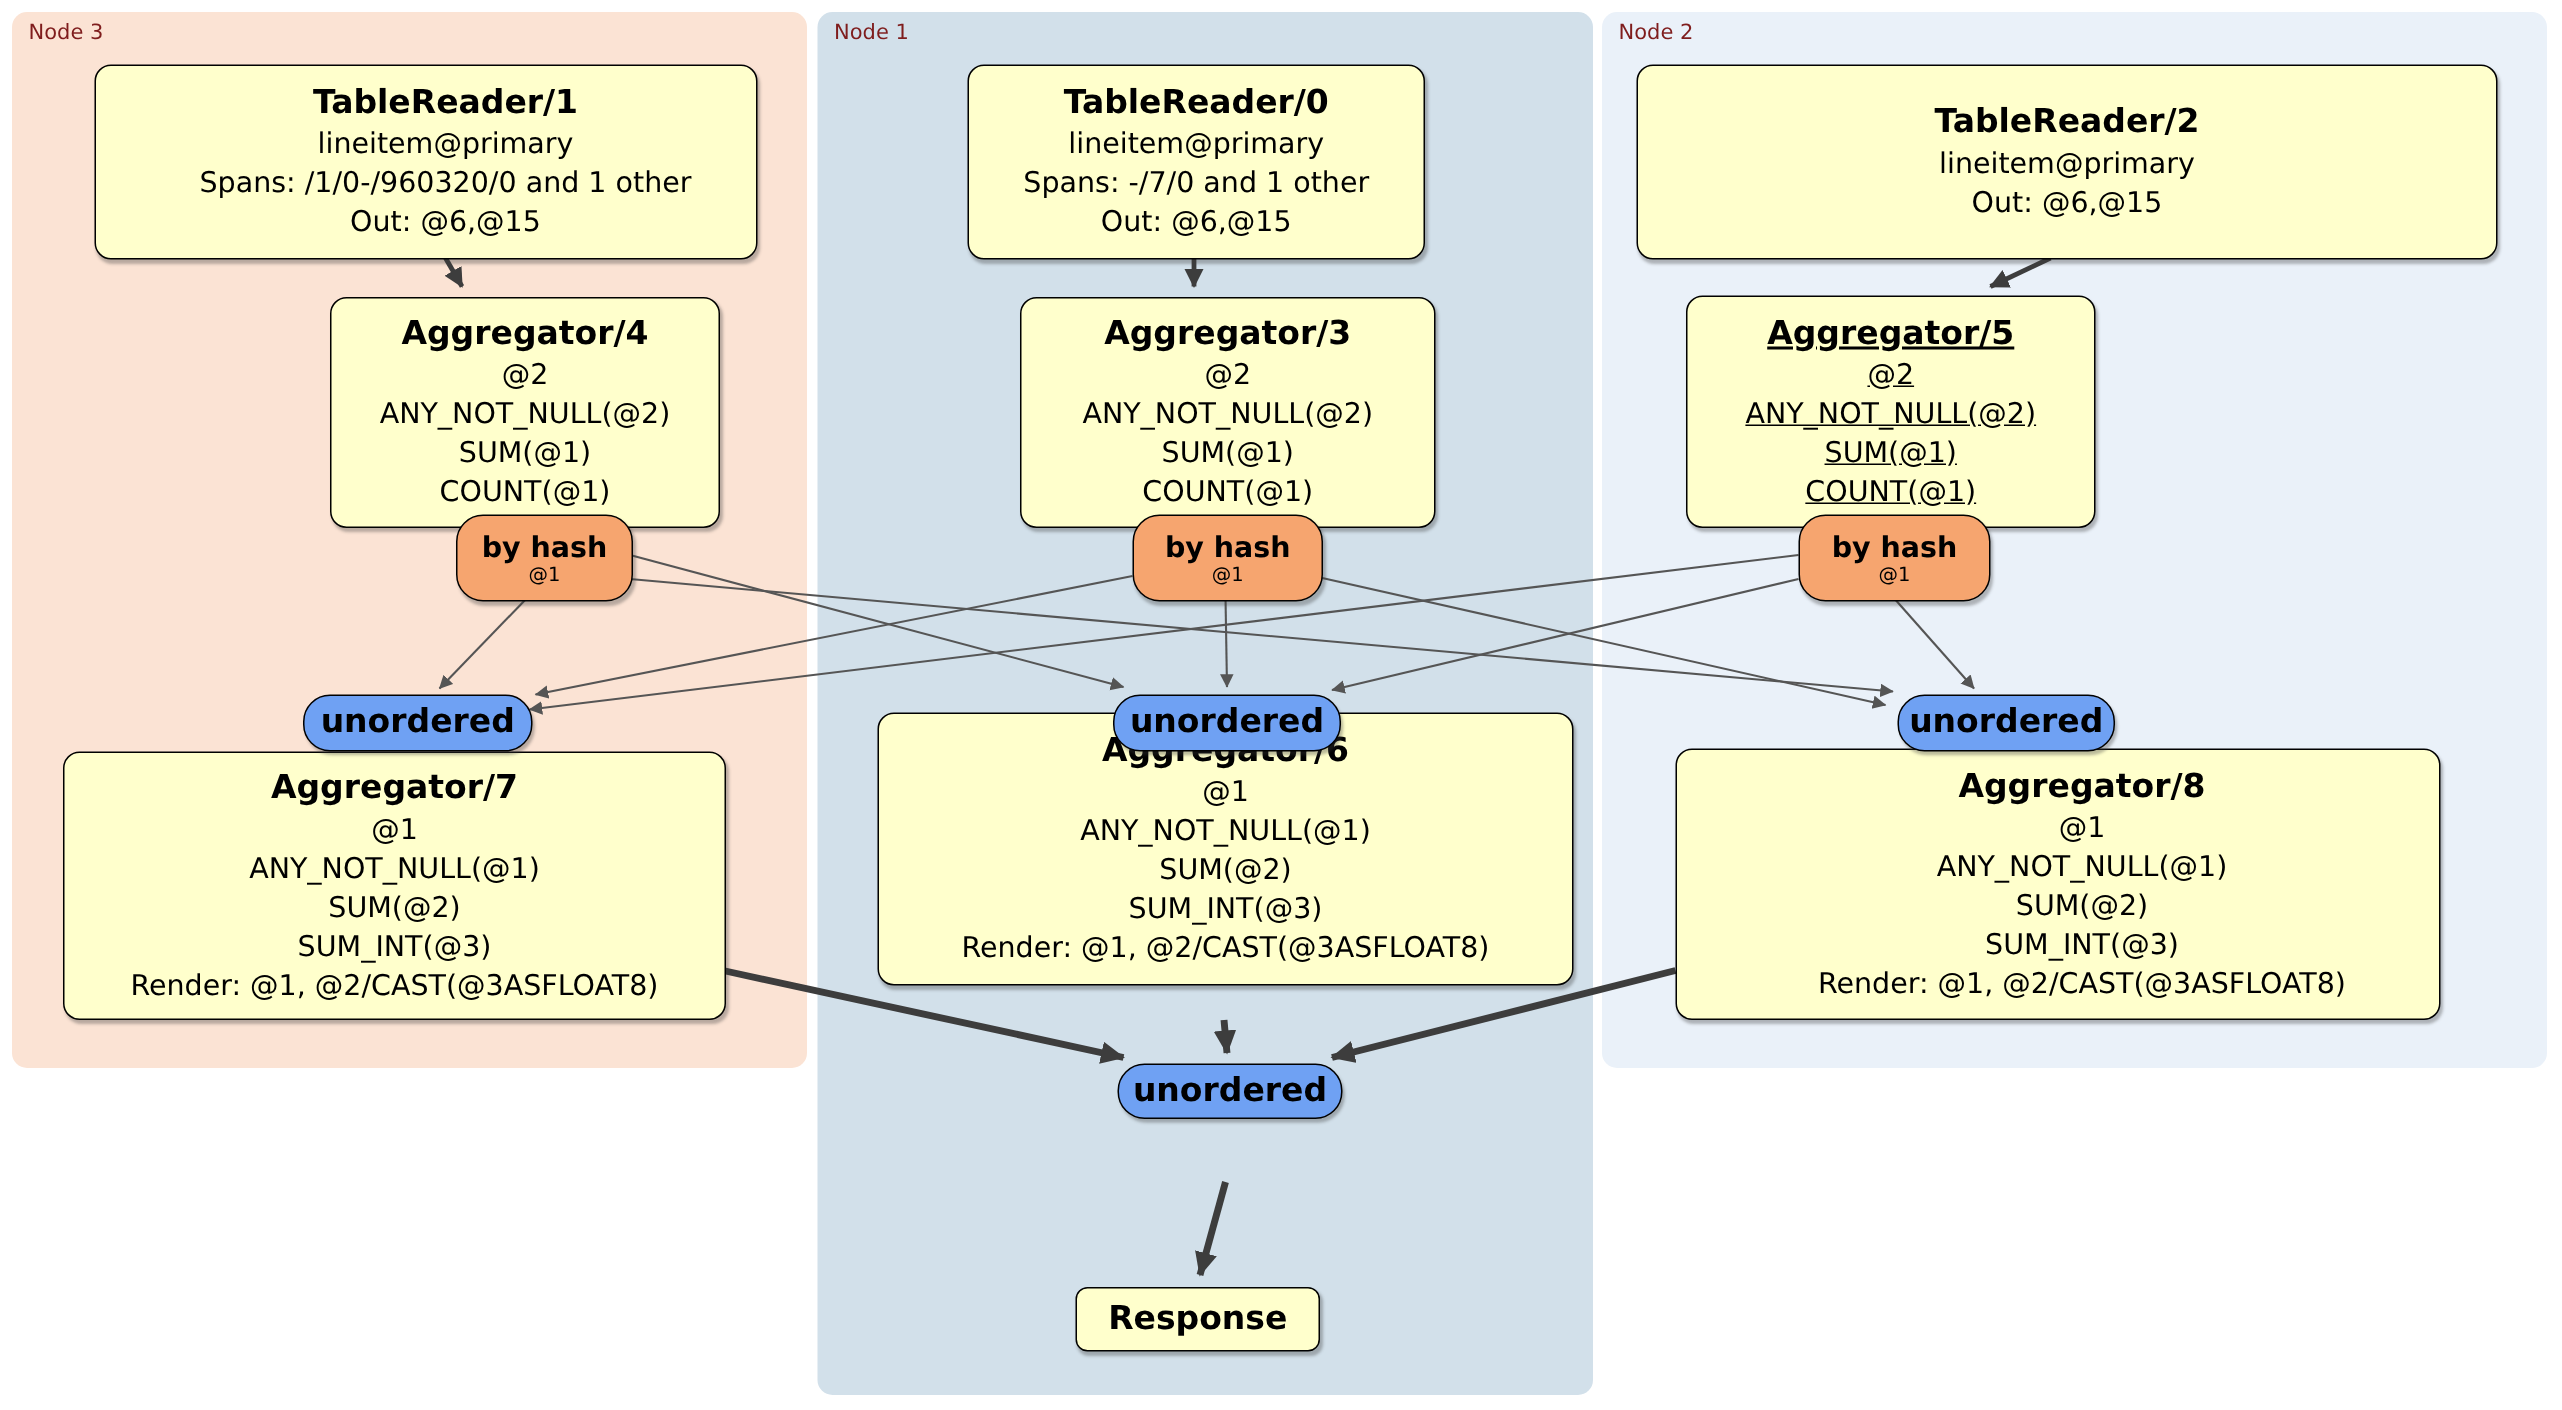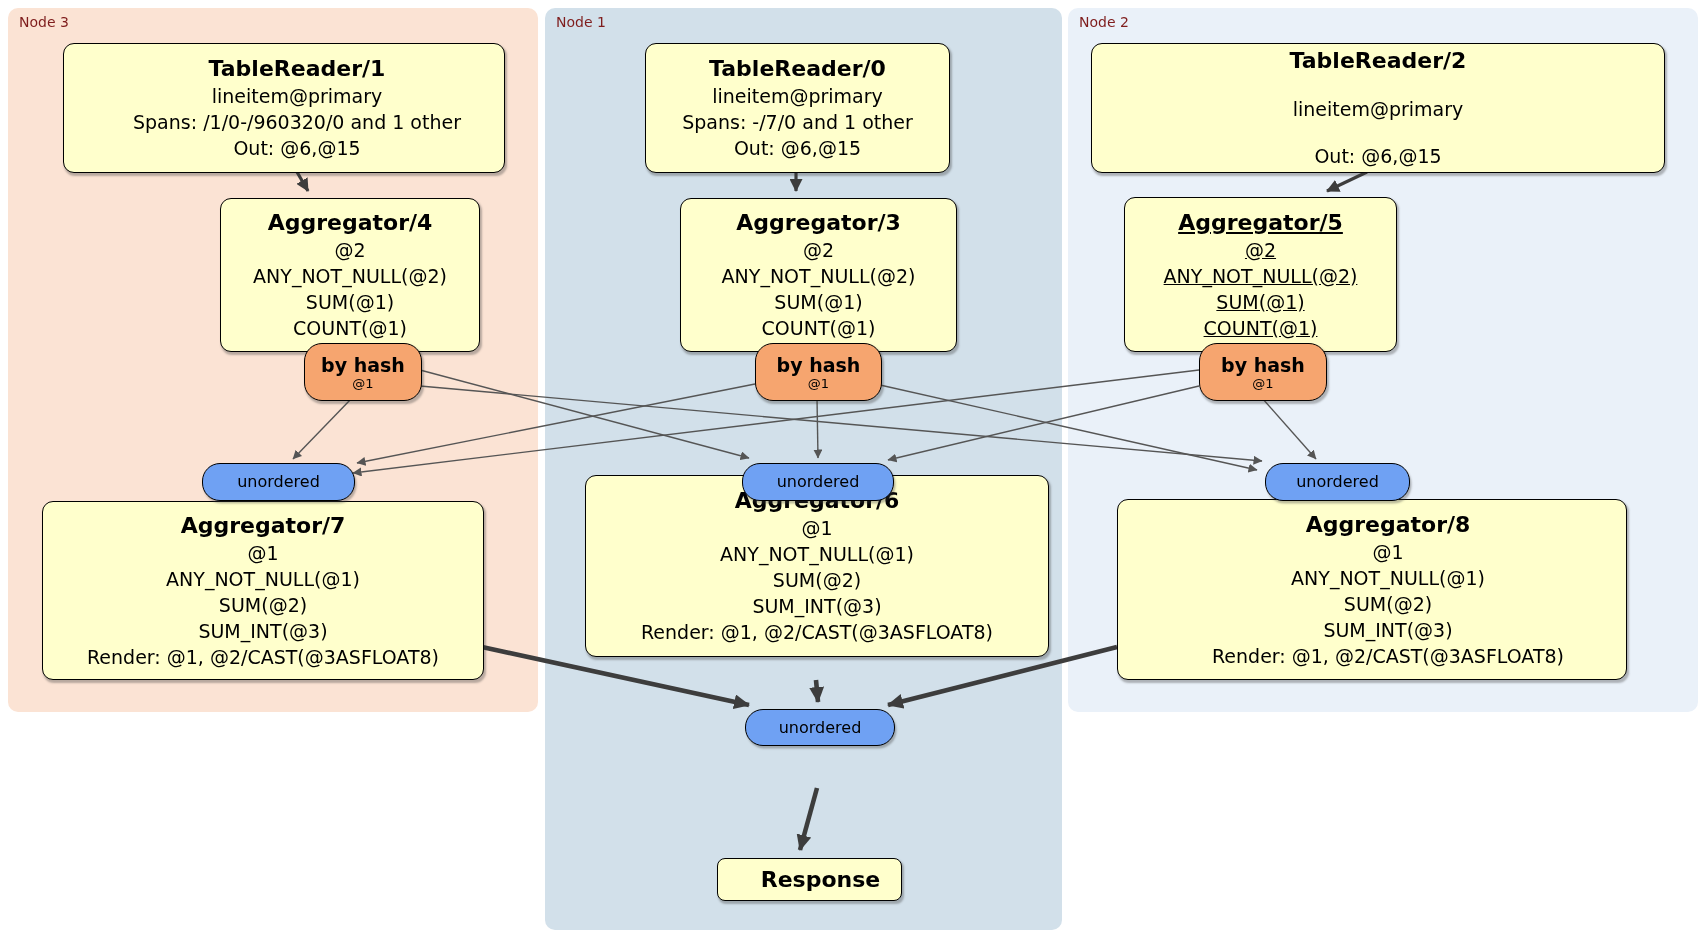--- a/index.html
+++ b/index.html
@@ -13,21 +13,21 @@
         text-align:center;z-index:2;box-shadow:1.5px 2.5px 2px rgba(60,60,60,0.35);}
   .proc .t{font-weight:bold;font-size:22px;line-height:28px;white-space:nowrap;}
   .proc .l{font-size:19px;line-height:26px;white-space:nowrap;}
   .oval{position:absolute;border:1.6px solid #000;display:flex;flex-direction:column;
         align-items:center;justify-content:center;text-align:center;z-index:3;
         box-shadow:1.5px 2.5px 2px rgba(60,60,60,0.35);}
   .router{border-radius:18px;}
   .router .t{font-weight:bold;font-size:19px;line-height:22px;}
   .router .d{font-size:13px;line-height:15px;}
   .sync{border-radius:18px;}
-  .sync .t{font-weight:normal;font-size:16px;line-height:20px;}
+  .sync .t{font-weight:bold;font-size:22px;line-height:20px;}
 </style>
 </head>
 <body>
 
 <div class="canvas">
 
   <div class="panel" style="left: 8px; top: 8px; width: 530px; height: 704px; background-color: rgb(251, 227, 212);">
     <div class="panel-label">Node 3</div>
   </div>
   <div class="panel" style="left: 545px; top: 8px; width: 517px; height: 922px; background-color: rgb(210, 224, 234);">
@@ -121,21 +121,21 @@
   </div>
   <div class="proc" style="left:585px;top:475px;width:462px;height:180px;text-align:center;">
     <div class="t">Aggregator/6</div>
     <div class="l">@1</div>
     <div class="l">ANY_NOT_NULL(@1)</div>
     <div class="l">SUM(@2)</div>
     <div class="l">SUM_INT(@3)</div>
     <div class="l">Render: @1, @2/CAST(@3ASFLOAT8)</div>
   </div>
 
-  <div class="proc" style="left:1091px;top:43px;width:572px;height:128px;gap:21px;">
+  <div class="proc" style="left:1091px;top:43px;width:572px;height:128px;">
     <div class="t">TableReader/2</div>
     <div class="l">lineitem@primary</div>
     <div class="l">Out: @6,@15</div>
   </div>
   <div class="proc" style="left:1124px;top:197px;width:271px;height:153px;text-decoration:underline;">
     <div class="t">Aggregator/5</div>
     <div class="l">@2</div>
     <div class="l">ANY_NOT_NULL(@2)</div>
     <div class="l">SUM(@1)</div>
     <div class="l">COUNT(@1)</div>
@@ -152,17 +152,17 @@
     <div class="l">@1</div>
     <div class="l">ANY_NOT_NULL(@1)</div>
     <div class="l">SUM(@2)</div>
     <div class="l">SUM_INT(@3)</div>
     <div class="l">Render: @1, @2/CAST(@3ASFLOAT8)</div>
   </div>
 
   <div class="oval sync" style="left: 745px; top: 709px; width: 148px; height: 35px; background-color: rgb(111, 161, 243);">
     <div class="t">unordered</div>
   </div>
-  <div class="proc" style="left:717px;top:858px;width:161px;height:41px;border-radius:8px;padding-left:22px;">
+  <div class="proc" style="left:717px;top:858px;width:161px;height:41px;border-radius:8px;">
     <div class="t">Response</div>
   </div>
 
 </div>
 
 </body></html>

